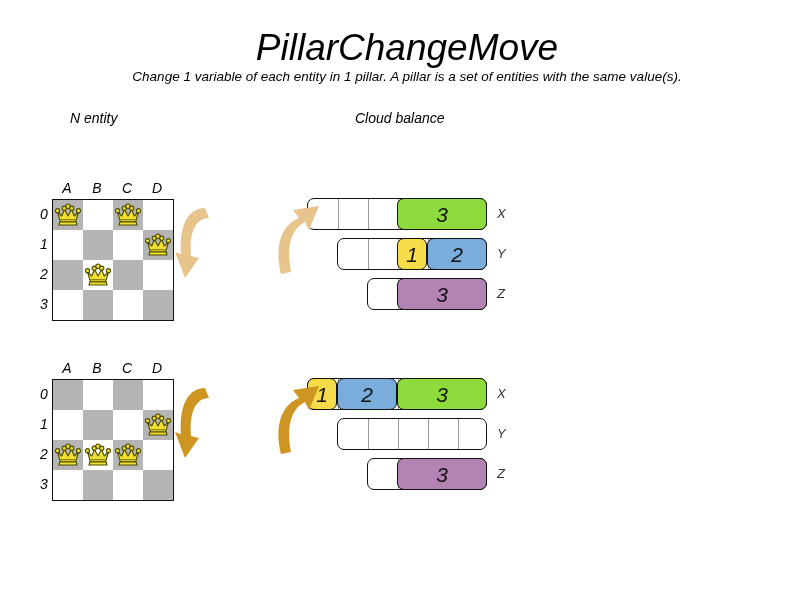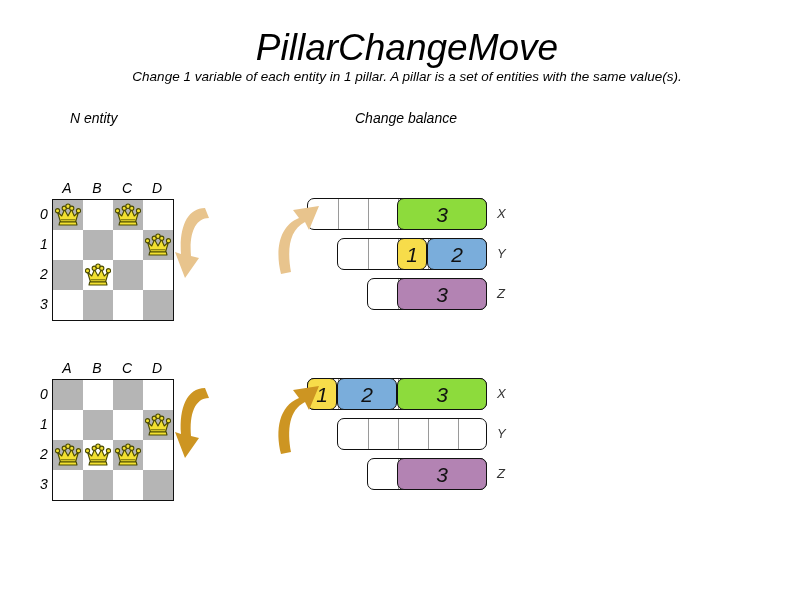--- a/index.html
+++ b/index.html
@@ -169,21 +169,21 @@
 </style>
 </head>
 <body>
 
 <div id="stage">
 
   <div id="title">PillarChangeMove</div>
   <div id="subtitle">Change 1 variable of each entity in 1 pillar. A pillar is a set of entities with the same value(s).</div>
 
   <div class="section-caption" id="caption-nqueens">N entity</div>
-  <div class="section-caption" id="caption-cloud">Change balance</div>
+  <div class="section-caption" id="caption-cloud">Cloud balance</div>
 
   <div class="board-block" id="board-block-top" style="width: 139px; height: 145px;">
       <div class="col-labels">
         <div class="col-label" style="left: 0px;">A</div>
         <div class="col-label" style="left: 30px;">B</div>
         <div class="col-label" style="left: 60px;">C</div>
         <div class="col-label" style="left: 90px;">D</div>
       </div>
       <div class="row-labels">
         <div class="row-label" style="top: 0px;">0</div>

